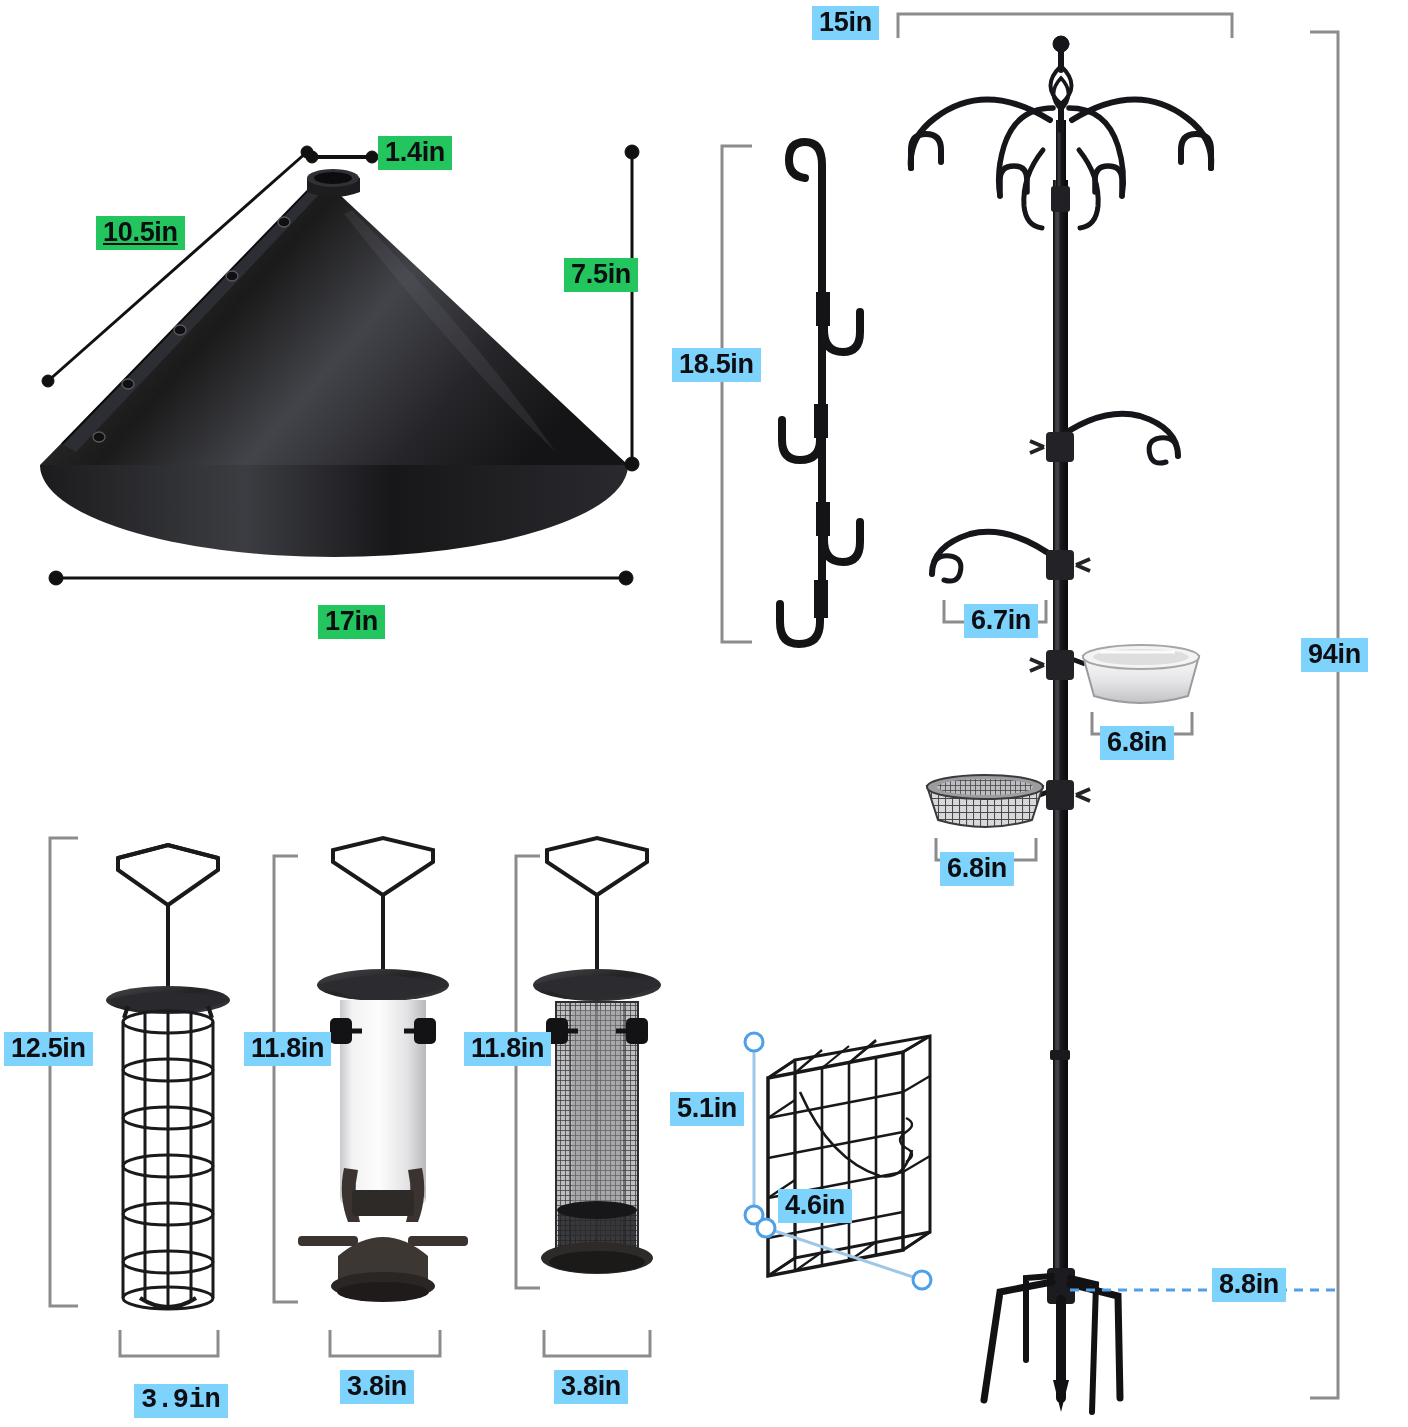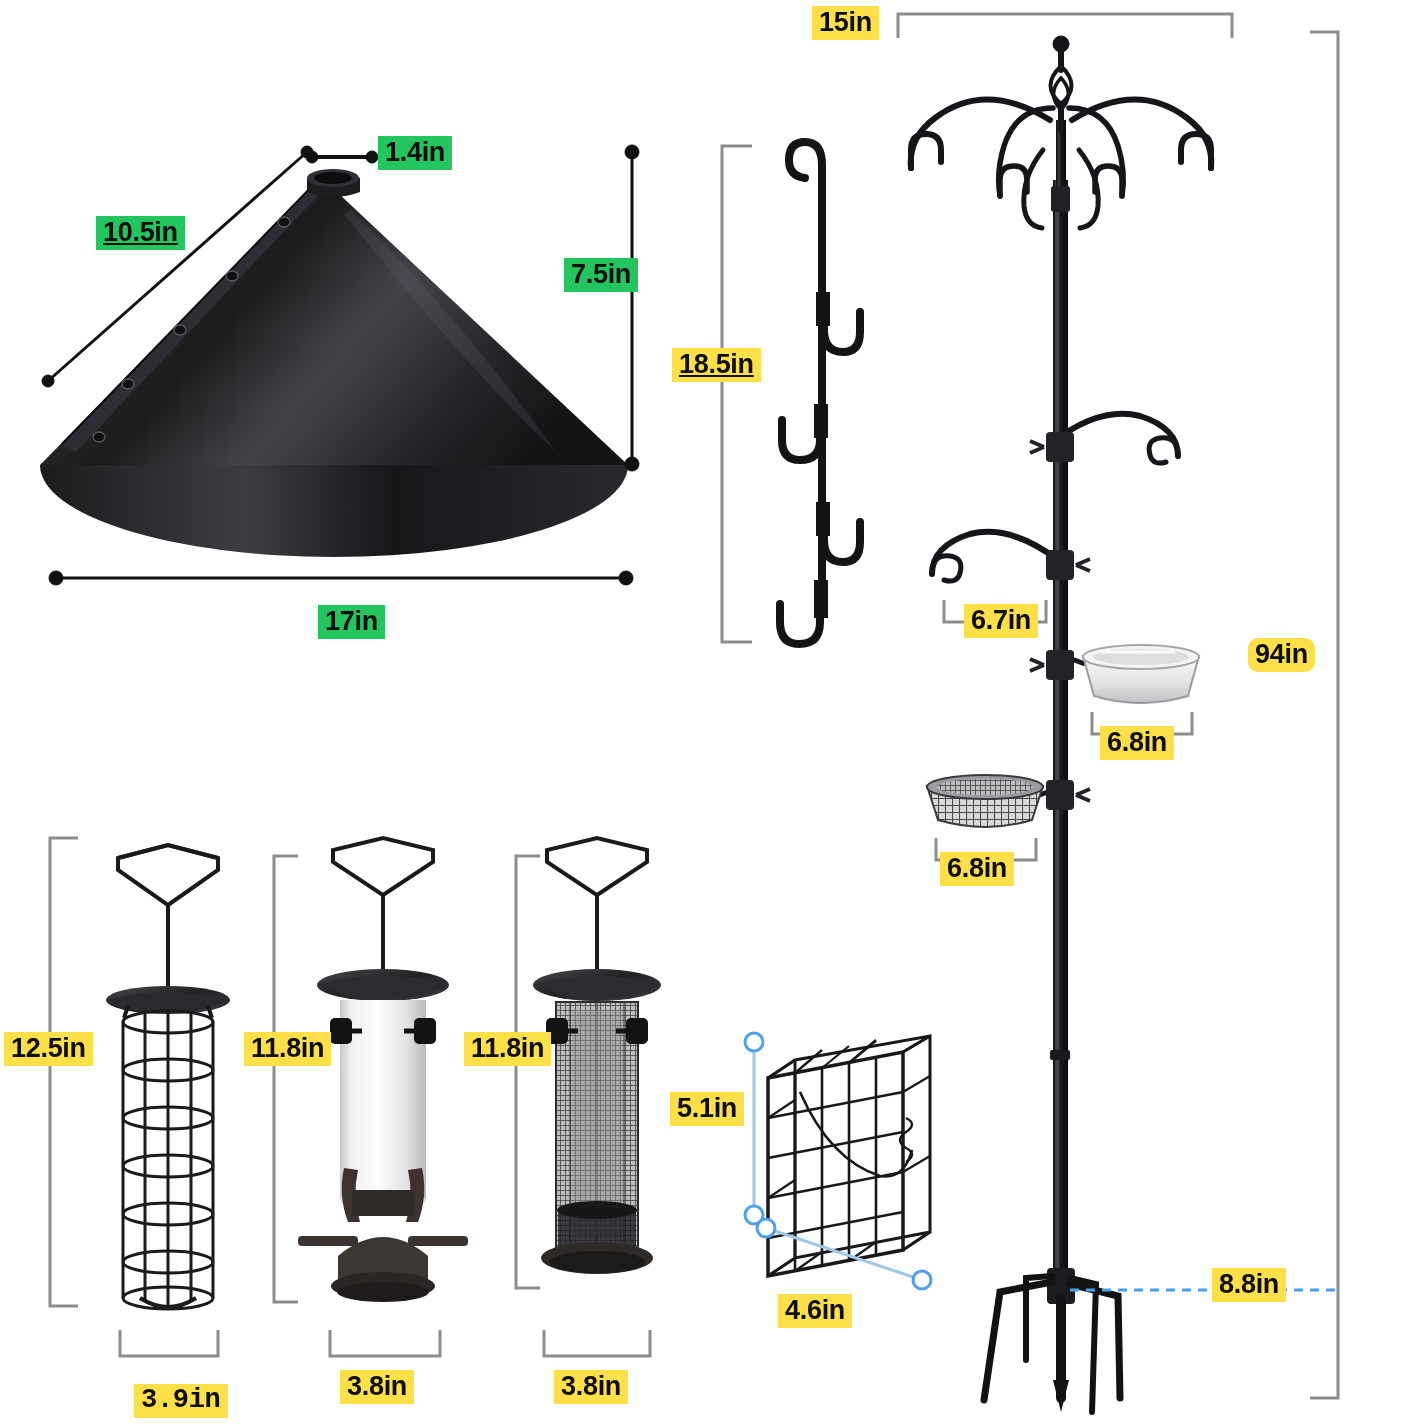--- a/index.html
+++ b/index.html
@@ -16,21 +16,21 @@
     position:absolute;
     font-size:27px;
     font-weight:700;
     color:#0d0d12;
     letter-spacing:-0.3px;
     padding:2px 7px 4px 7px;
     white-space:nowrap;
     line-height:1.05;
     z-index:40;
   }
-  .chip.blue{background:#fde047;text-align:center;}
+  .chip.blue{background:#7dd3fc;text-align:center;}
   .chip.tan{background:#22c55e;}
 </style>
 </head>
 <body>
 
 <div class="stage">
 
   <svg class="layer" viewBox="0 0 1408 1427">
     <defs>
       <linearGradient id="coneG" x1="0" y1="0" x2="1" y2="0.5">
@@ -374,33 +374,33 @@
       <circle cx="766" cy="1228" r="9" fill="#fff" stroke="#4ea0e8" stroke-width="3"></circle>
       <circle cx="922" cy="1280" r="9" fill="#fff" stroke="#4ea0e8" stroke-width="3"></circle>
     </g>
   </svg>
 
   <div class="chip tan" style="left:96px;  top:216px;text-decoration:underline;">10.5in</div>
   <div class="chip tan" style="left:378px; top:136px;">1.4in</div>
   <div class="chip tan" style="left:564px; top:258px;">7.5in</div>
   <div class="chip tan" style="left:318px; top:594px;margin-top:11px;">17in</div>
 
-  <div class="chip blue" style="left:672px; top:348px;text-decoration:underline;">18.5in</div>
+  <div class="chip blue" style="left:672px; top:348px;">18.5in</div>
 
   <div class="chip blue" style="left:812px; top:6px;">15in</div>
-  <div class="chip blue" style="left:1248px;top:638px;border-radius:10px;">94in</div>
+  <div class="chip blue" style="left:1301px;top:638px;">94in</div>
   <div class="chip blue" style="left:964px; top:604px;">6.7in</div>
   <div class="chip blue" style="left:1100px;top:726px;">6.8in</div>
   <div class="chip blue" style="left:940px; top:852px;">6.8in</div>
   <div class="chip blue" style="left:1212px;top:1268px;">8.8in</div>
 
   <div class="chip blue" style="left:4px;   top:1032px;">12.5in</div>
   <div class="chip blue" style="left:244px; top:1032px;">11.8in</div>
   <div class="chip blue" style="left:464px; top:1032px;">11.8in</div>
 
   <div class="chip blue" style="left:134px; top:1384px;font-family:Liberation Mono, monospace;">3.9in</div>
   <div class="chip blue" style="left:340px; top:1370px;">3.8in</div>
   <div class="chip blue" style="left:554px; top:1370px;">3.8in</div>
 
   <div class="chip blue" style="left:670px; top:1092px;">5.1in</div>
-  <div class="chip blue" style="left:778px; top:1294px;">4.6in</div>
+  <div class="chip blue" style="left:778px; top:1189px;">4.6in</div>
 
 </div>
 
 </body></html>

